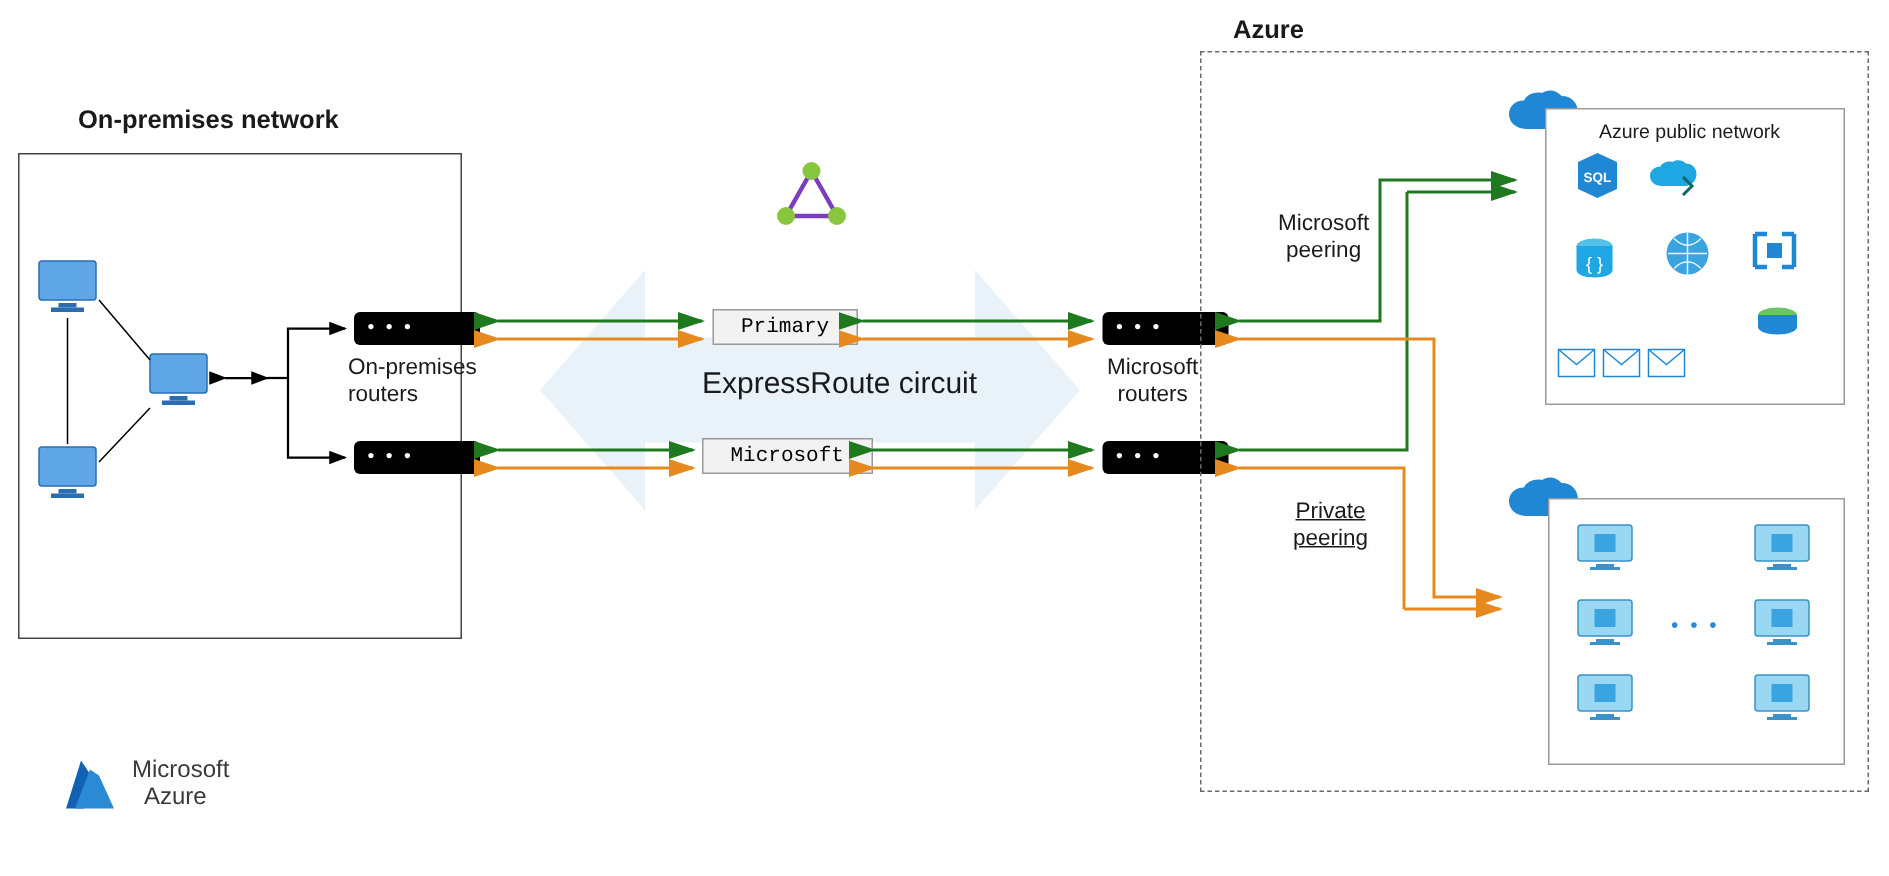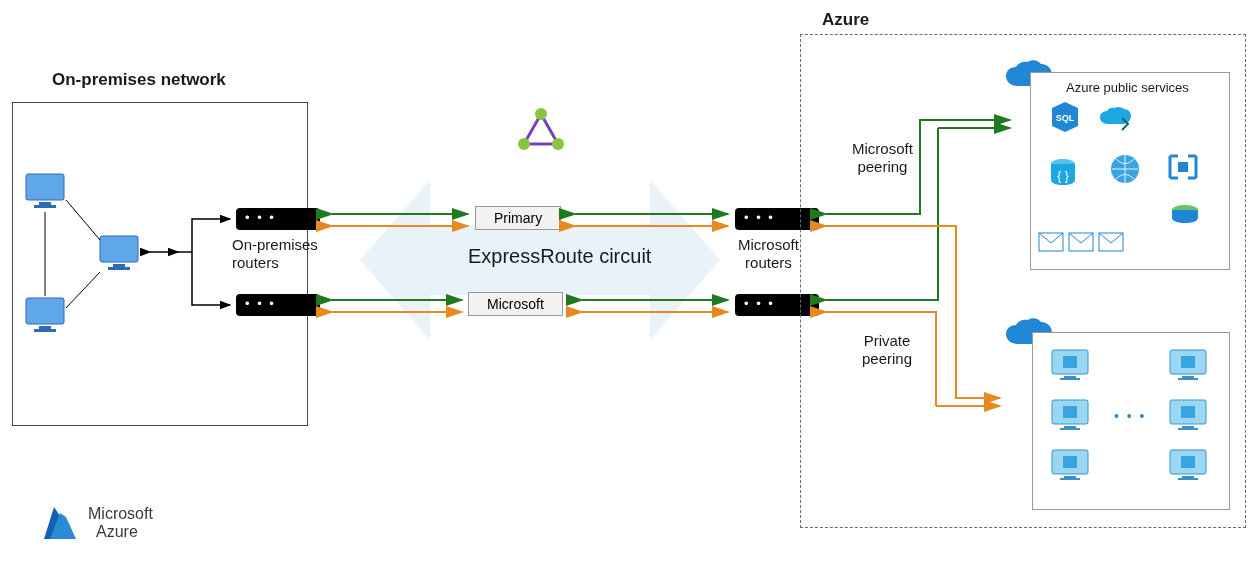--- a/index.html
+++ b/index.html
@@ -37,20 +37,21 @@
     left: 9px; top: 2px;
     letter-spacing: 2px;
   }
   .circuit-label {
     position: absolute;
     border: 1px solid #999;
     background: #f2f2f2;
     font-size: 14px;
     padding: 3px 18px;
     text-align: center;
+    font-family: Liberation Mono, monospace;
   }
   .pc {
     position: absolute;
     width: 42px; height: 38px;
   }
   .big-arrow {
     position: absolute;
     opacity: 0.18;
   }
   .logo-az {
@@ -154,39 +155,39 @@
 <div class="router" style="left:735px; top:208px;"></div>
 <div class="router" style="left:735px; top:294px;"></div>
 <div class="label" style="left:738px; top:236px; text-align:center; white-space:pre-line;">Microsoft
 routers</div>
 
 <div class="label title" style="left:822px; top:10px;">Azure</div>
 <div class="box dashed" style="left:800px; top:34px; width:446px; height:494px;"></div>
 
 <div class="label" style="left:852px; top:140px; white-space:pre-line; text-align:center;">Microsoft
 peering</div>
-<div class="label" style="left:862px; top:332px; white-space:pre-line; text-align:center;">Private
+<div class="label" style="left:862px; top:332px; white-space:pre-line; text-align:center;text-decoration:underline;">Private
 peering</div>
 
 <svg class="arrow" style="left:0;top:0;" width="1259" height="584">
 
   <path d="M826 214 L920 214 L920 120 L1010 120" fill="none" stroke="#1f7a1f" stroke-width="2" marker-start="url(#ah-grn)" marker-end="url(#ah-grn)"></path>
   <path d="M826 300 L938 300 L938 260 L938 128" fill="none" stroke="#1f7a1f" stroke-width="2" marker-start="url(#ah-grn)"></path>
   <path d="M938 128 L1010 128" fill="none" stroke="#1f7a1f" stroke-width="2" marker-end="url(#ah-grn)"></path>
 
   <path d="M826 226 L956 226 L956 398 L1000 398" fill="none" stroke="#e68a1f" stroke-width="2" marker-start="url(#ah-org)" marker-end="url(#ah-org)"></path>
   <path d="M826 312 L936 312 L936 406" fill="none" stroke="#e68a1f" stroke-width="2" marker-start="url(#ah-org)"></path>
   <path d="M936 406 L1000 406" fill="none" stroke="#e68a1f" stroke-width="2" marker-end="url(#ah-org)"></path>
 </svg>
 
 <svg class="cloud" style="left:1004px; top:60px;" width="50" height="34" viewBox="0 0 50 34">
   <path d="M14 26c-7 0-12-4-12-10 0-5 4-9 10-9 2-4 7-6 12-5 4-3 10-2 13 2 7 0 11 5 11 11 0 6-5 11-12 11H14z" fill="#1f87d4"></path>
 </svg>
 <div class="small-box" style="left:1030px; top:72px; width:200px; height:198px;"></div>
-<div class="label" style="left:1066px; top:80px; font-size:13px;">Azure public services</div>
+<div class="label" style="left:1066px; top:80px; font-size:13px;">Azure public network</div>
 
 <svg class="sicon" style="left:1048px; top:100px;" viewBox="0 0 34 34">
     <path d="M17 2 L30 8 V26 L17 32 L4 26 V8 Z" fill="#1f87d4"></path>
     <text x="17" y="21" text-anchor="middle" font-size="9" fill="#fff" font-weight="700">SQL</text>
   </svg>
 <svg class="sicon" style="left:1098px; top:104px;" viewBox="0 0 34 34">
     <path d="M10 20c-5 0-8-3-8-7 0-3 3-6 7-6 1-2 4-4 8-3 3-2 7-1 9 1 4 0 7 3 7 7 0 4-3 8-8 8H10z" fill="#1fa7e4"></path>
     <path d="M24 14 L30 20 L24 26" fill="none" stroke="#166" stroke-width="2"></path>
   </svg>
 <svg class="sicon" style="left:1046px; top:156px;" viewBox="0 0 34 34">

